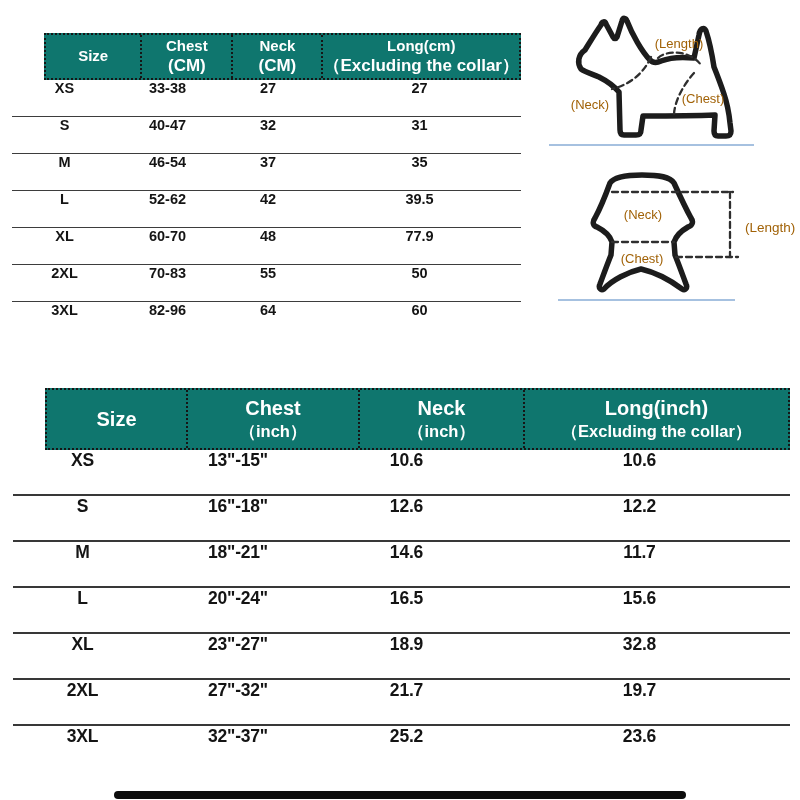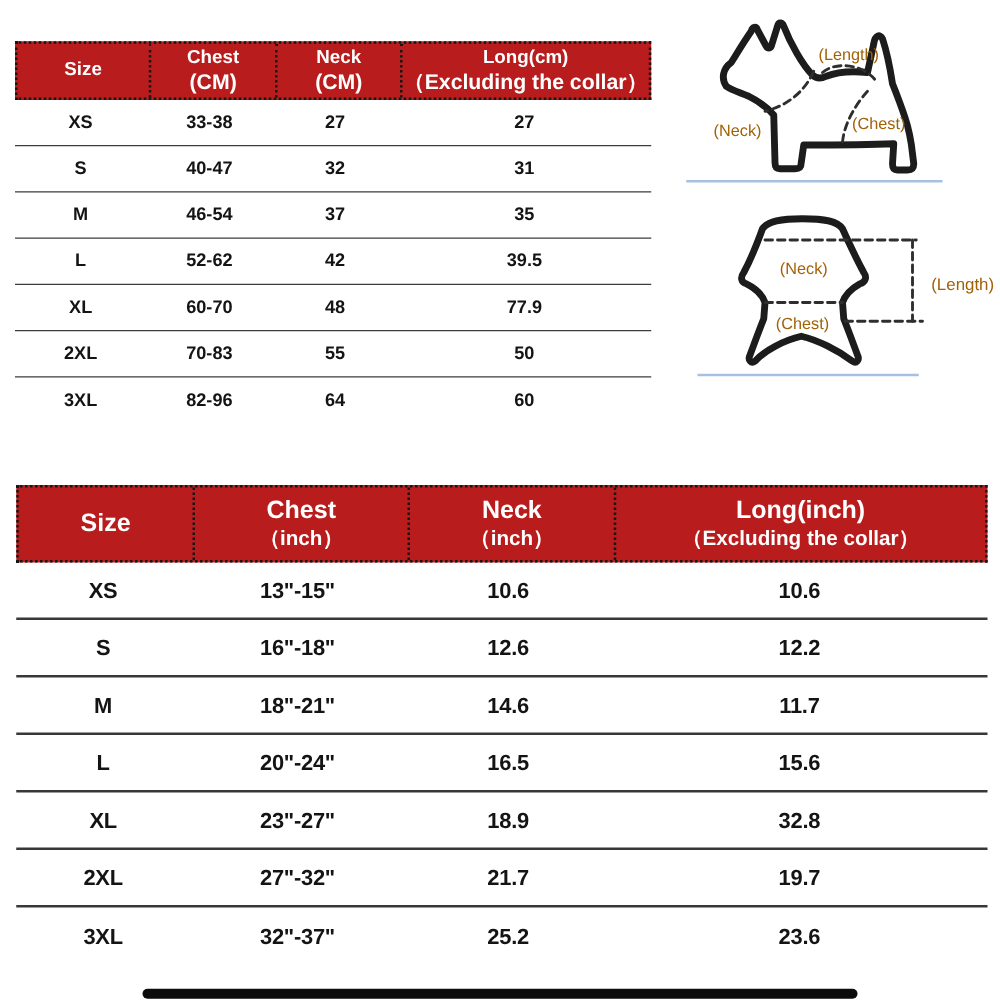--- a/index.html
+++ b/index.html
@@ -13,23 +13,24 @@
   }
   .stage { position:absolute; inset:0; }
 
   
   .table { position:absolute; }
   .tbl-cm { left:12px; top:33px; width:509px; }
   .tbl-in { left:13px; top:388px; width:777px; }
 
   .thead {
     display:flex;
-    background:#b91c1c;
+    background:#0f766e;
     border:2px dotted #161616;
     color:#ffffff;
+    margin-left:32px;
   }
   .tbl-cm .thead { height:47px; }
   .tbl-in .thead { height:62px; }
 
   .th {
     display:flex; flex-direction:column;
     justify-content:center; align-items:center;
     text-align:center;
   }
   .th + .th { border-left:2px dotted #161616; }
@@ -44,21 +45,21 @@
   .tbl-in .c2 { width:165px; }
   .tbl-in .c3 { flex:1; }
 
   .t1, .t2 { font-weight:bold; line-height:1.25; white-space:nowrap; }
   .tbl-cm .t1 { font-size:15px; }
   .tbl-cm .t2 { font-size:17px; }
   .tbl-in .t1 { font-size:20px; }
   .tbl-in .t2 { font-size:16.5px; }
   .t2:empty { display:none; }
 
-  .trow { display:flex; align-items:center; }
+  .trow { display:flex; }
   .tbl-cm .trow { height:37px; border-bottom:1.5px solid #3d3d3d; }
   .tbl-in .trow { height:46px; border-bottom:2px solid #383838; }
   .trow:last-child { border-bottom:none; }
 
   .td { text-align:center; font-weight:bold; }
   .tbl-cm .td { font-size:14.5px; }
   .tbl-in .td { font-size:17.5px; letter-spacing:-0.2px; }
 
   
   .diagram { position:absolute; }

